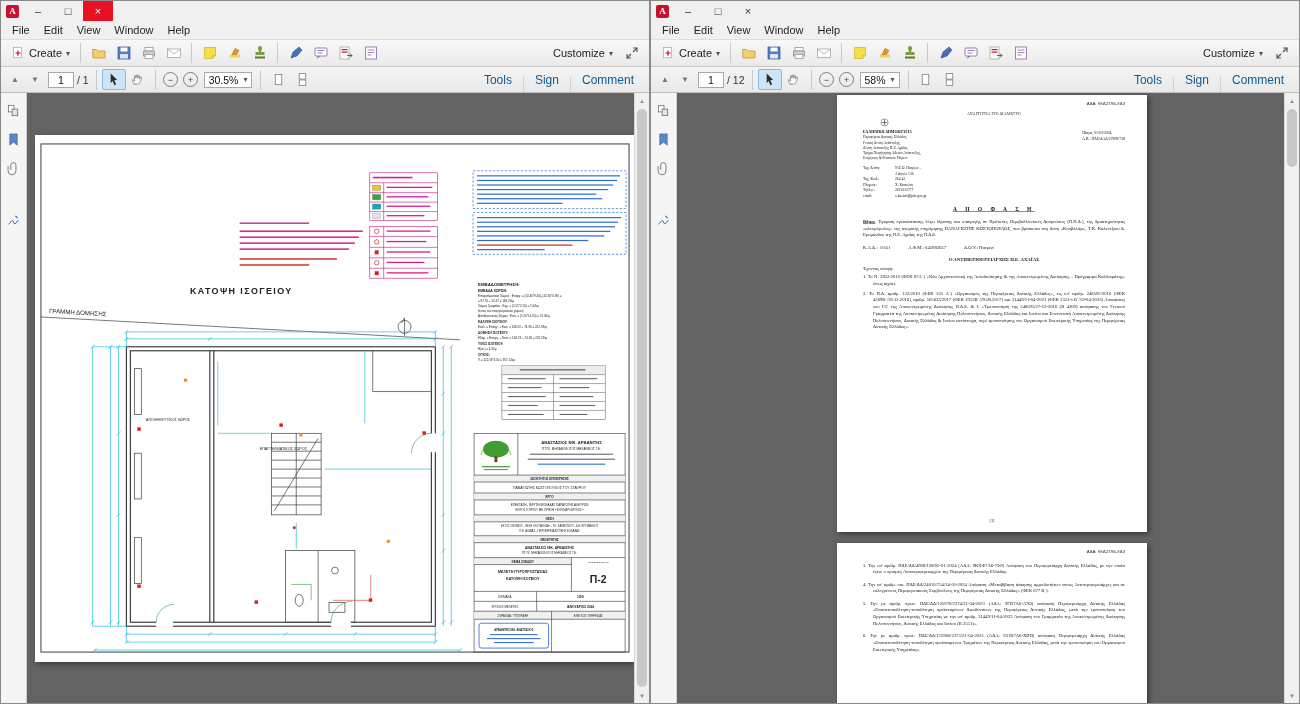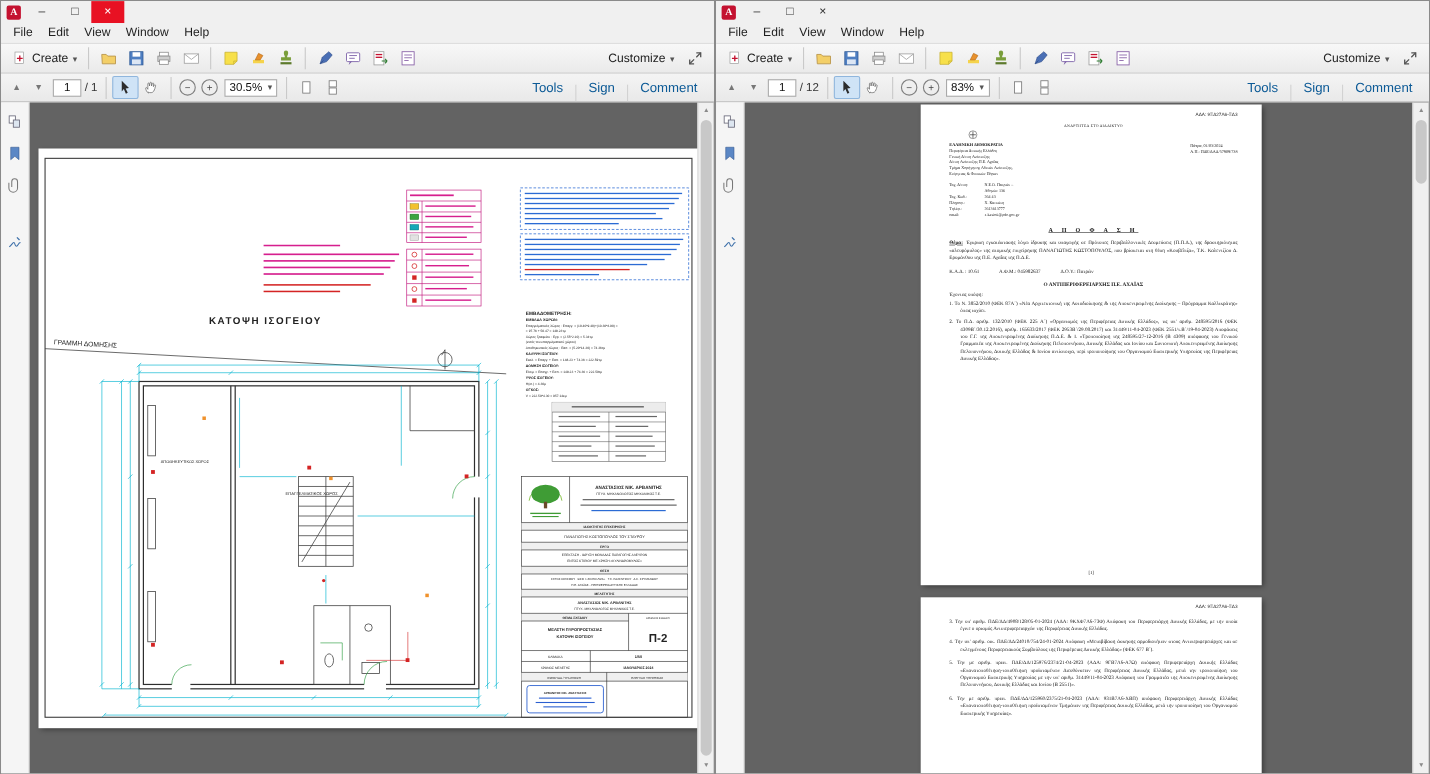--- a/index.html
+++ b/index.html
@@ -687,21 +687,21 @@
           </svg>
         </div>
       <div class="tb-sep"></div>
       <span class="nav-btn">
           <span class="circ">−</span>
         </span>
       <span class="nav-btn">
           <span class="circ">+</span>
         </span>
       <span class="zoom-box">
-        <span>83%</span>
+        <span>58%</span>
         <span class="caret">▾</span>
       </span>
       <div class="tb-sep"></div>
       <div class="tool-btn">
           <svg viewBox="0 0 16 16">
             <rect x="4.5" y="2.5" width="7" height="11" fill="#fff" stroke="#777" stroke-width=".8"></rect>
           </svg>
         </div>
       <div class="tool-btn">
           <svg viewBox="0 0 16 16">

